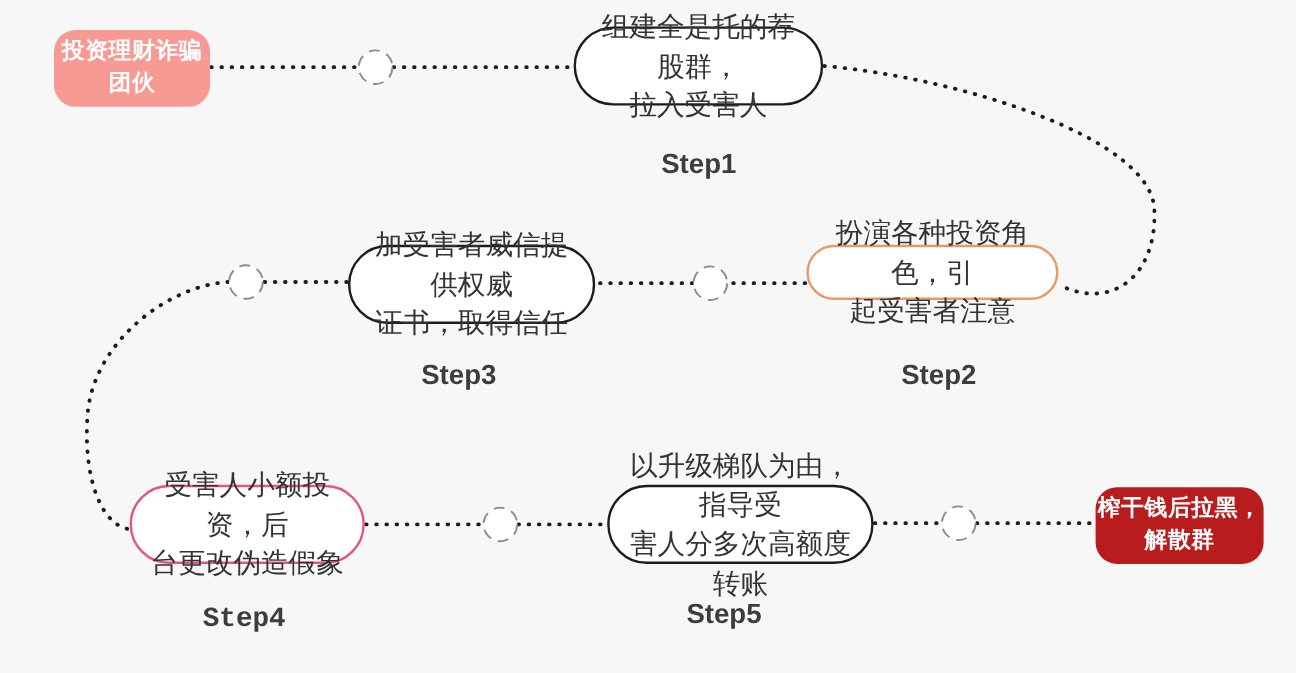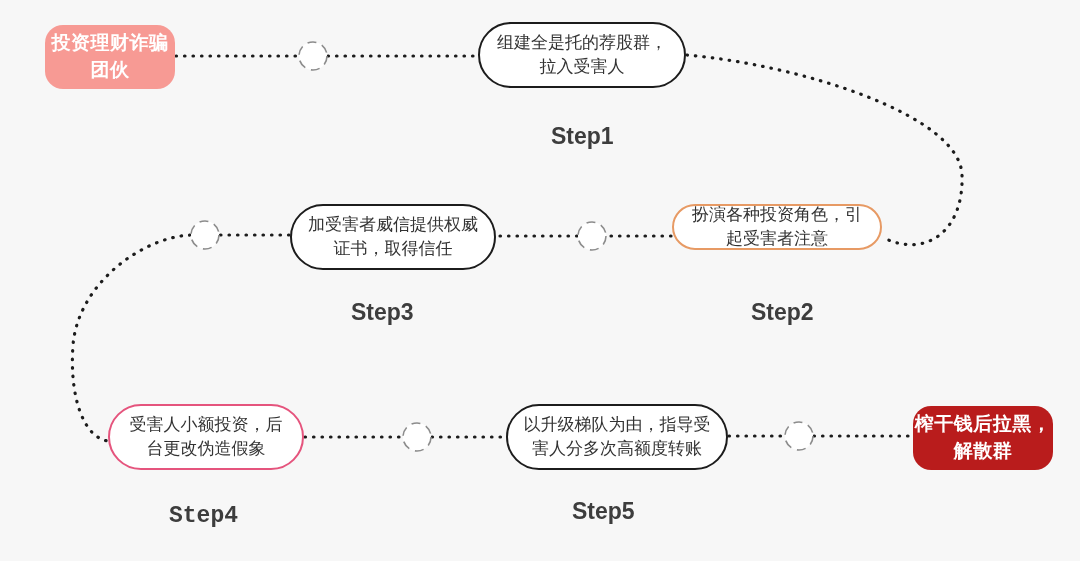--- a/index.html
+++ b/index.html
@@ -44,21 +44,21 @@
     font-size: 19px;
     letter-spacing: .5px;
   }
   .node.pill.start { background: #f79a94; }
   .node.pill.end   { background: #b91c1c; }
 
   
   .node.stadium {
     background: #ffffff;
     border-radius: 34px;
-    font-size: 17px;
+    font-size: 23px;
     color: #333333;
     border: 2.2px solid #1c1c1c;
     padding: 0 14px;
   }
   .node.stadium.orange { border-color: #e79a64; }
   .node.stadium.pink   { border-color: #e5547d; }
 
   
   .step-label {
     position: absolute;

